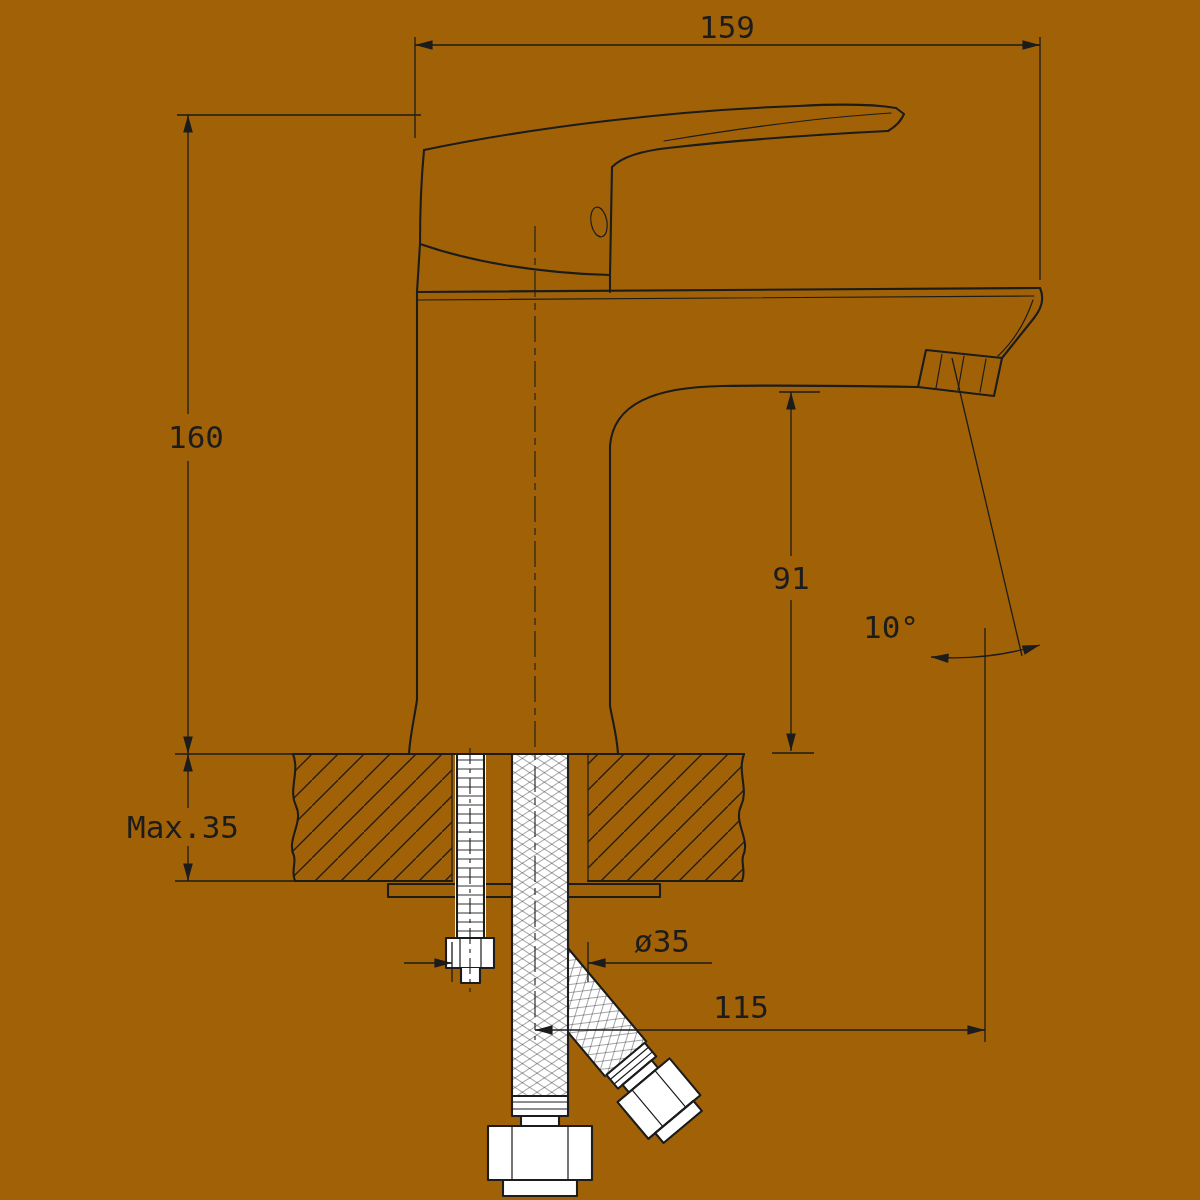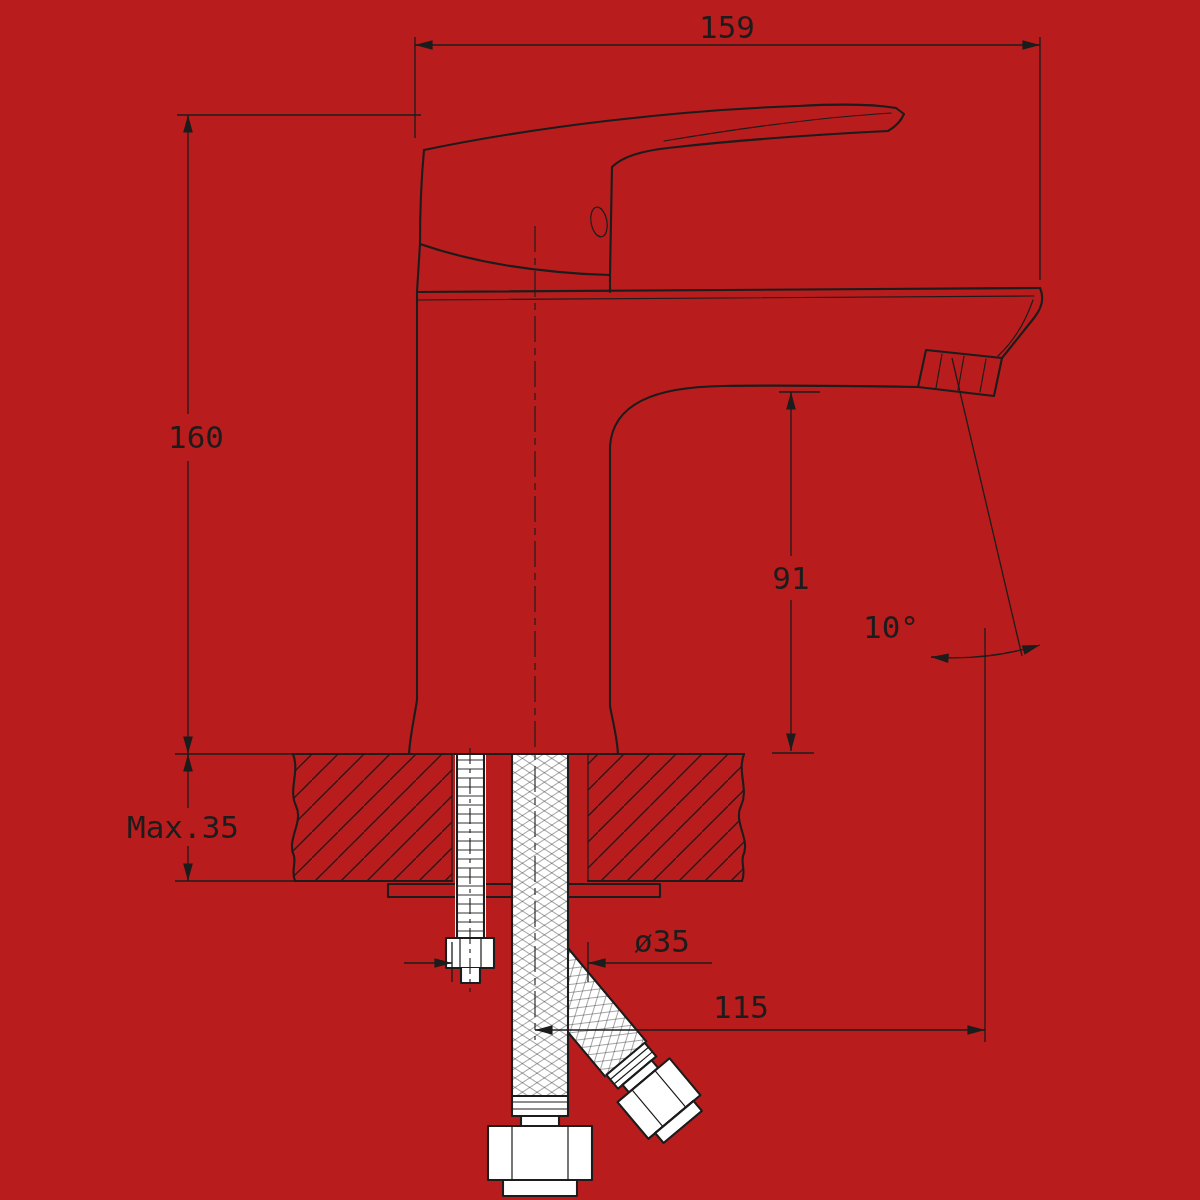--- a/index.html
+++ b/index.html
@@ -1,16 +1,16 @@
 <!DOCTYPE html>
 <html><head>
 <meta charset="utf-8">
 <style>
   html,body{margin:0;padding:0;background:#ffffff}
-  .canvas{width:1200px;height:1200px;background:#b91c1c;position:relative;
+  .canvas{width:1200px;height:1200px;background:#a16207;position:relative;
           font-family:"DejaVu Sans Mono",monospace;overflow:hidden}
   svg{display:block}
   .obj{stroke:#1c1c1c;stroke-width:2.1;fill:none;stroke-linejoin:round;stroke-linecap:round}
   .thin{stroke:#1c1c1c;stroke-width:1.2;fill:none}
   .dimline{stroke:#1c1c1c;stroke-width:1.3;fill:none}
   .wfill{fill:#ffffff;stroke:none}
   .dimtext{font-family:"DejaVu Sans Mono",monospace;font-size:31px;fill:#1c1c1c;text-anchor:middle}
   .cl{stroke:#1c1c1c;stroke-width:1.1;fill:none}
 </style>
 </head>

